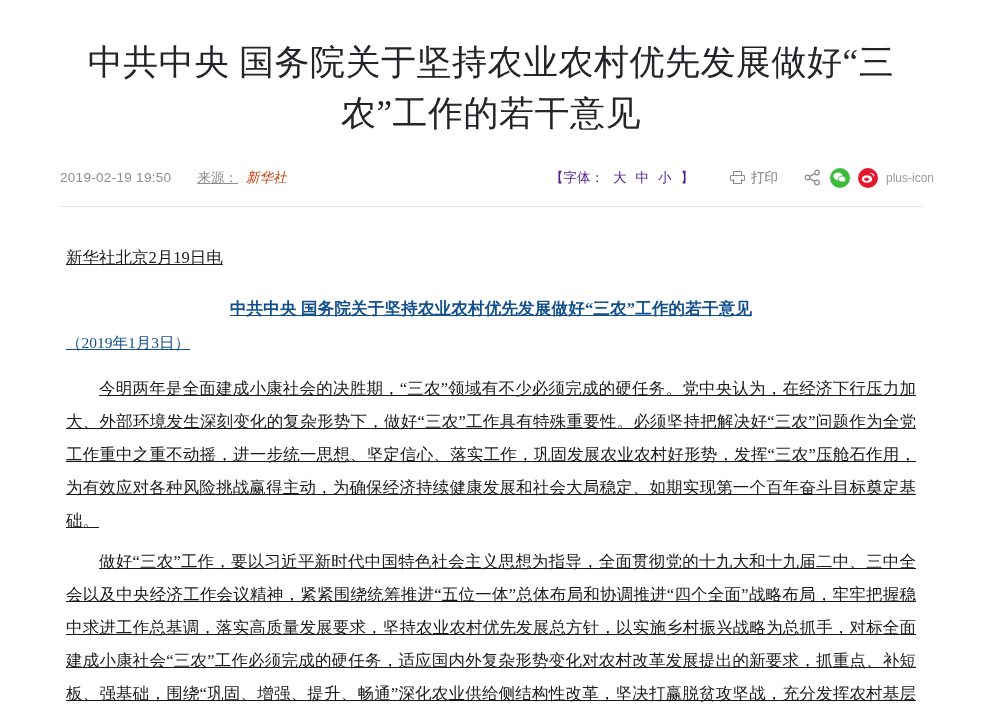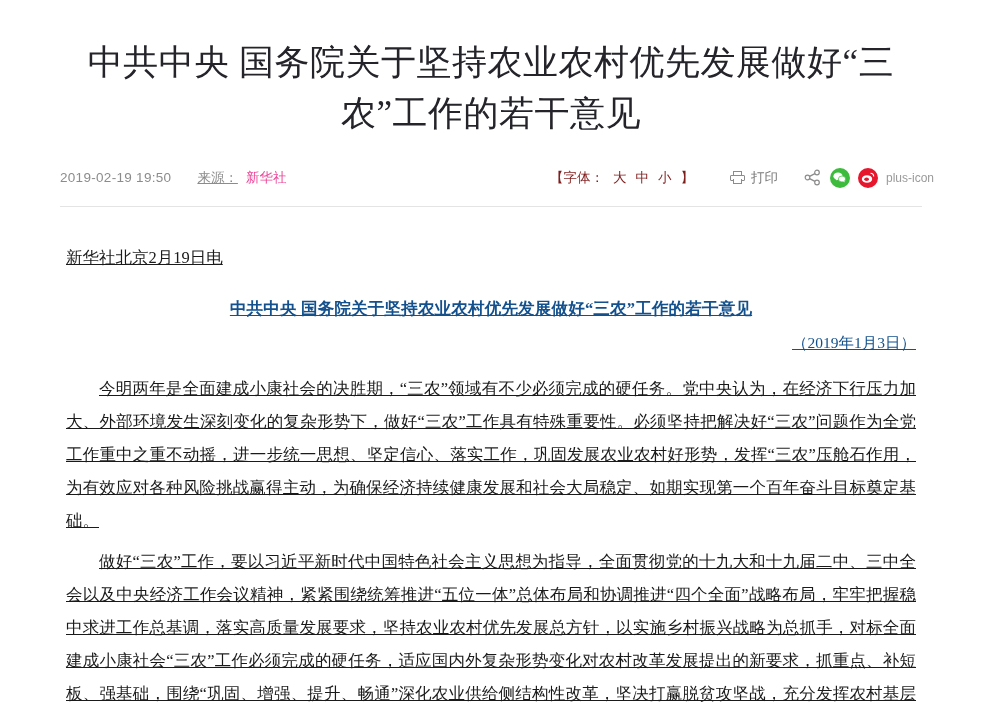--- a/index.html
+++ b/index.html
@@ -46,33 +46,34 @@
   }
   .meta-date {
     margin-right: 26px;
     letter-spacing: 0.3px;
   }
   .meta-source-label {
     margin-right: 8px;
     text-decoration: underline;
   }
   .meta-source {
-    color: #ec4899;
+    color: #c2410c;
+    font-style: italic;
   }
   .meta-right {
     display: flex;
     align-items: center;
     white-space: nowrap;
     color: #7a7a7a;
   }
   .font-size-group {
     display: flex;
     align-items: center;
     font-size: 13.5px;
-    color: #7f1d1d;
+    color: #4c1d95;
     margin-right: 36px;
   }
   .font-size-group .fs-opt {
     margin-left: 9px;
     cursor: pointer;
   }
   .print-group {
     display: flex;
     align-items: center;
     margin-right: 26px;
@@ -171,21 +172,21 @@
   }
   .doc-title {
     text-align: center;
     font-weight: bold;
     color: #13508c;
     font-size: 16.5px;
     margin: 0 0 2px 0 !important;
     letter-spacing: 0.2px;
   }
   .doc-date {
-    text-align: right;
+    text-align: left;
     color: #13508c;
     font-size: 15.5px;
     margin: 0 0 14px 0 !important;
   }
   .body-para {
     text-indent: 2em;
     text-align: justify;
     margin-bottom: 8px !important;
   }
 </style>

